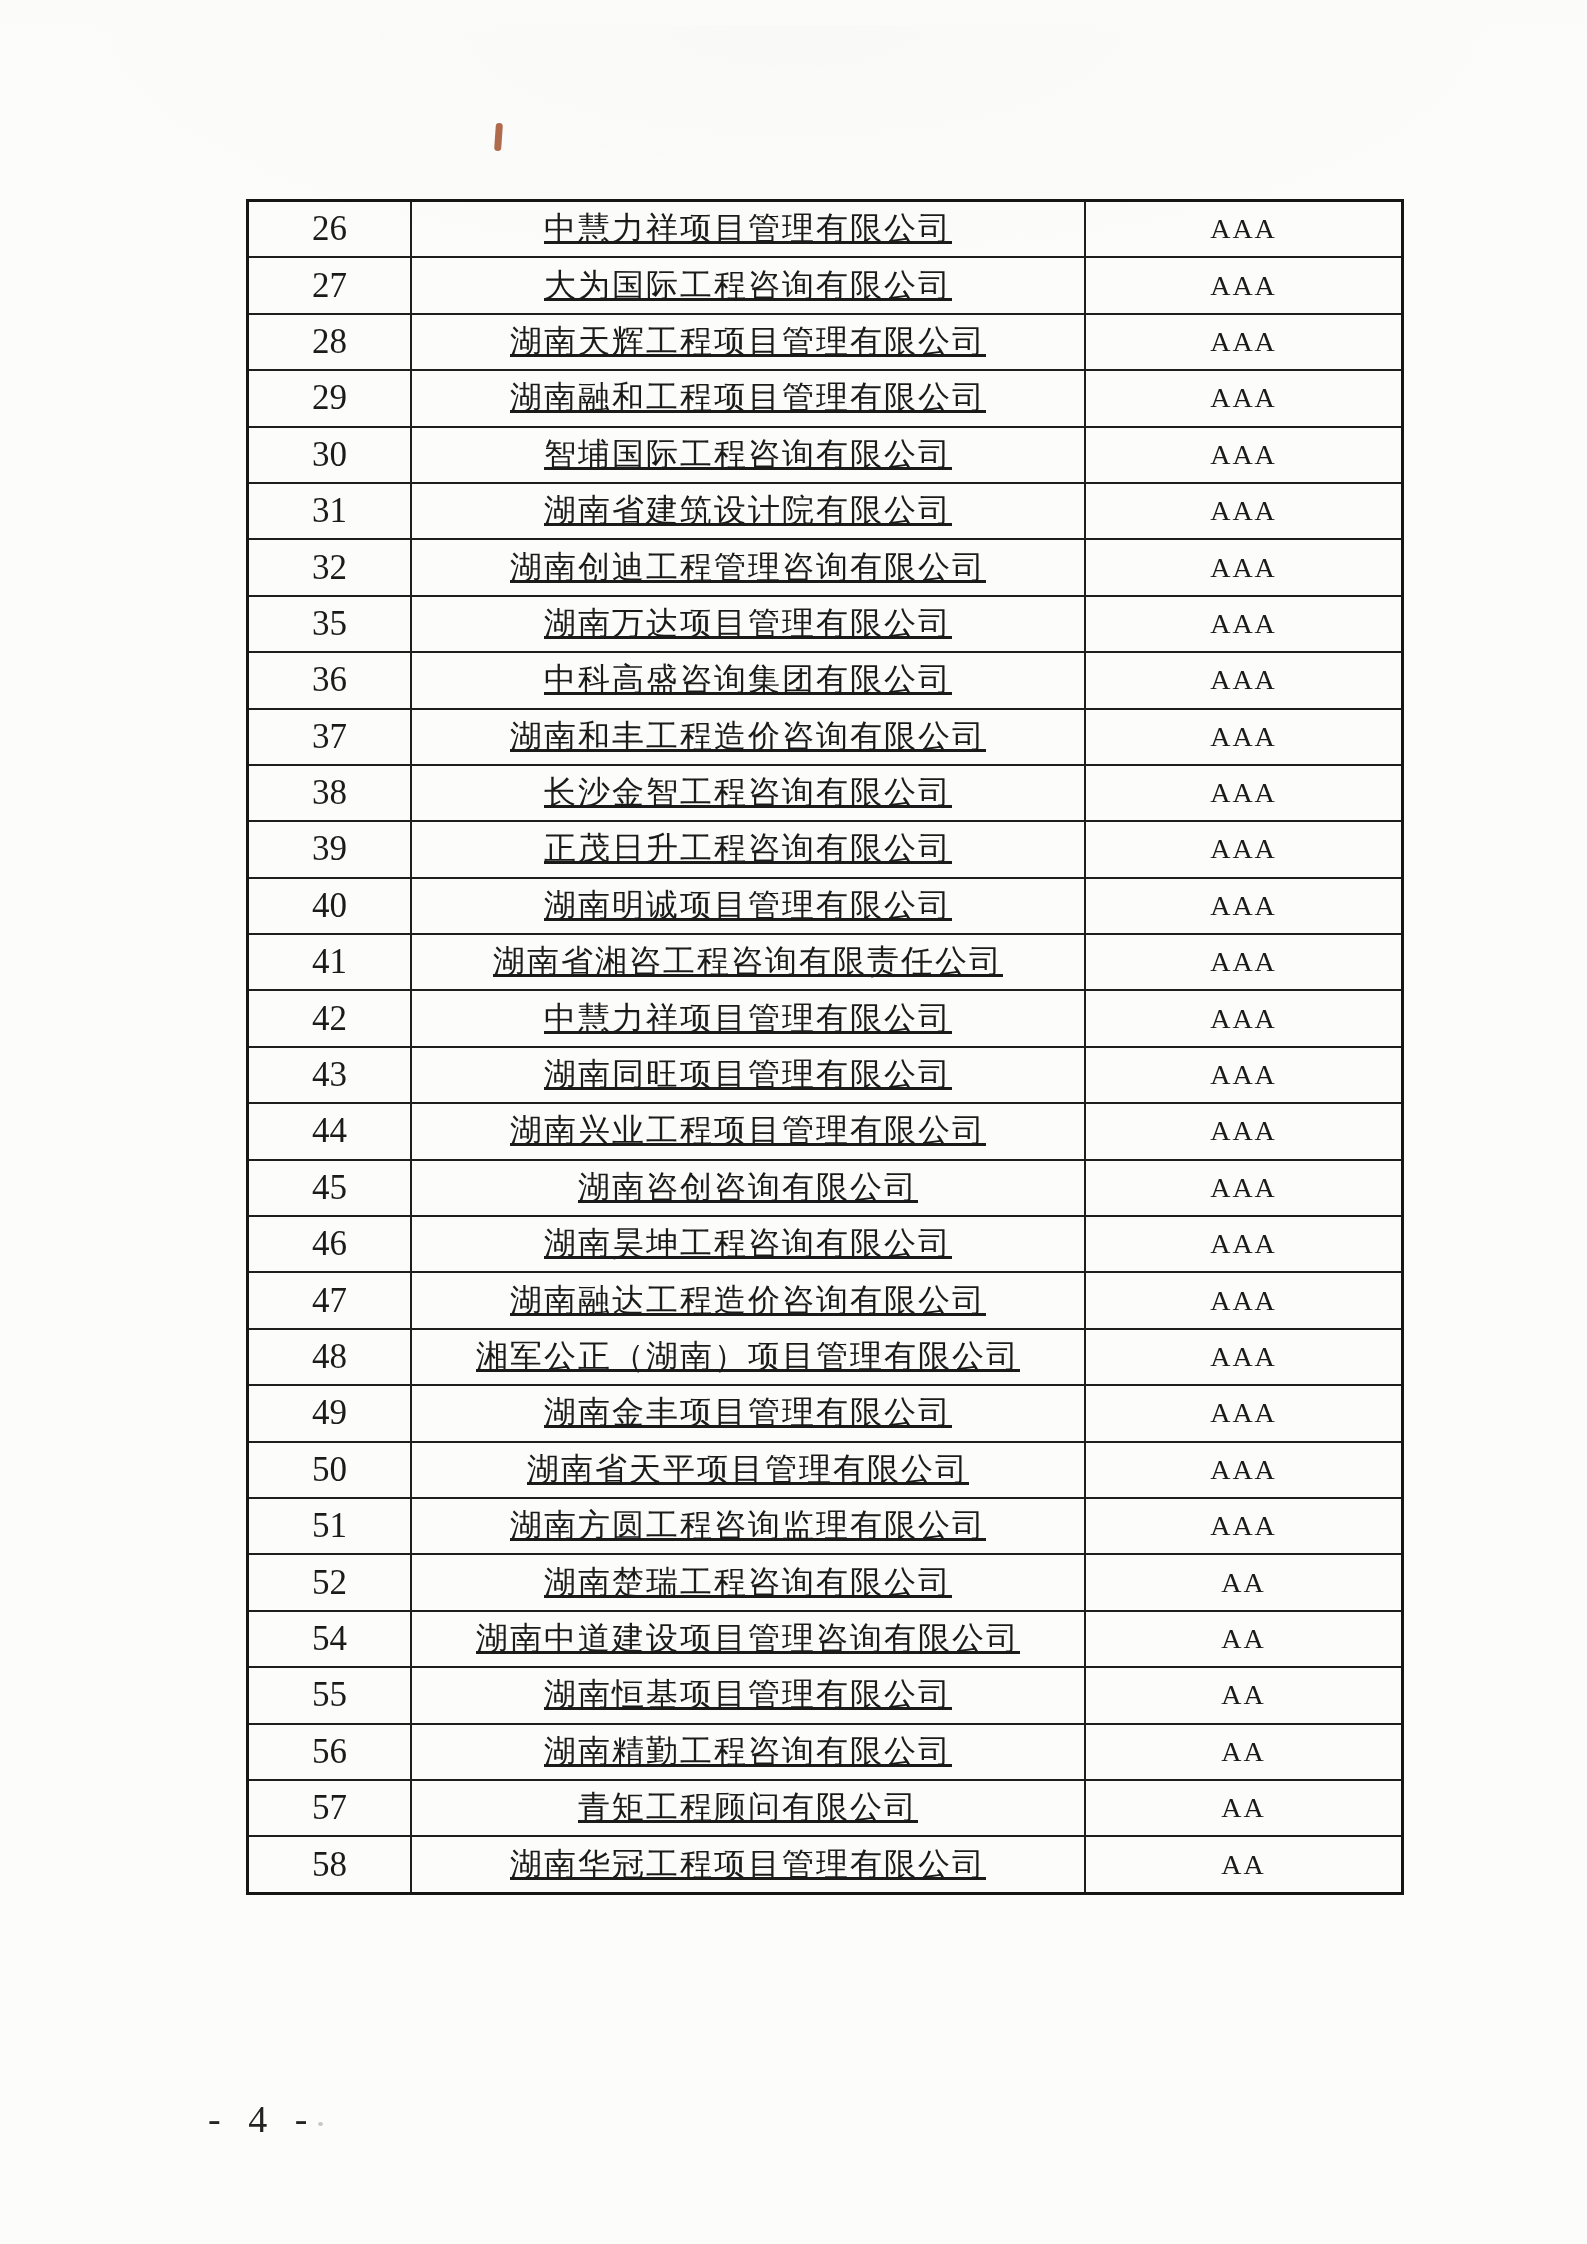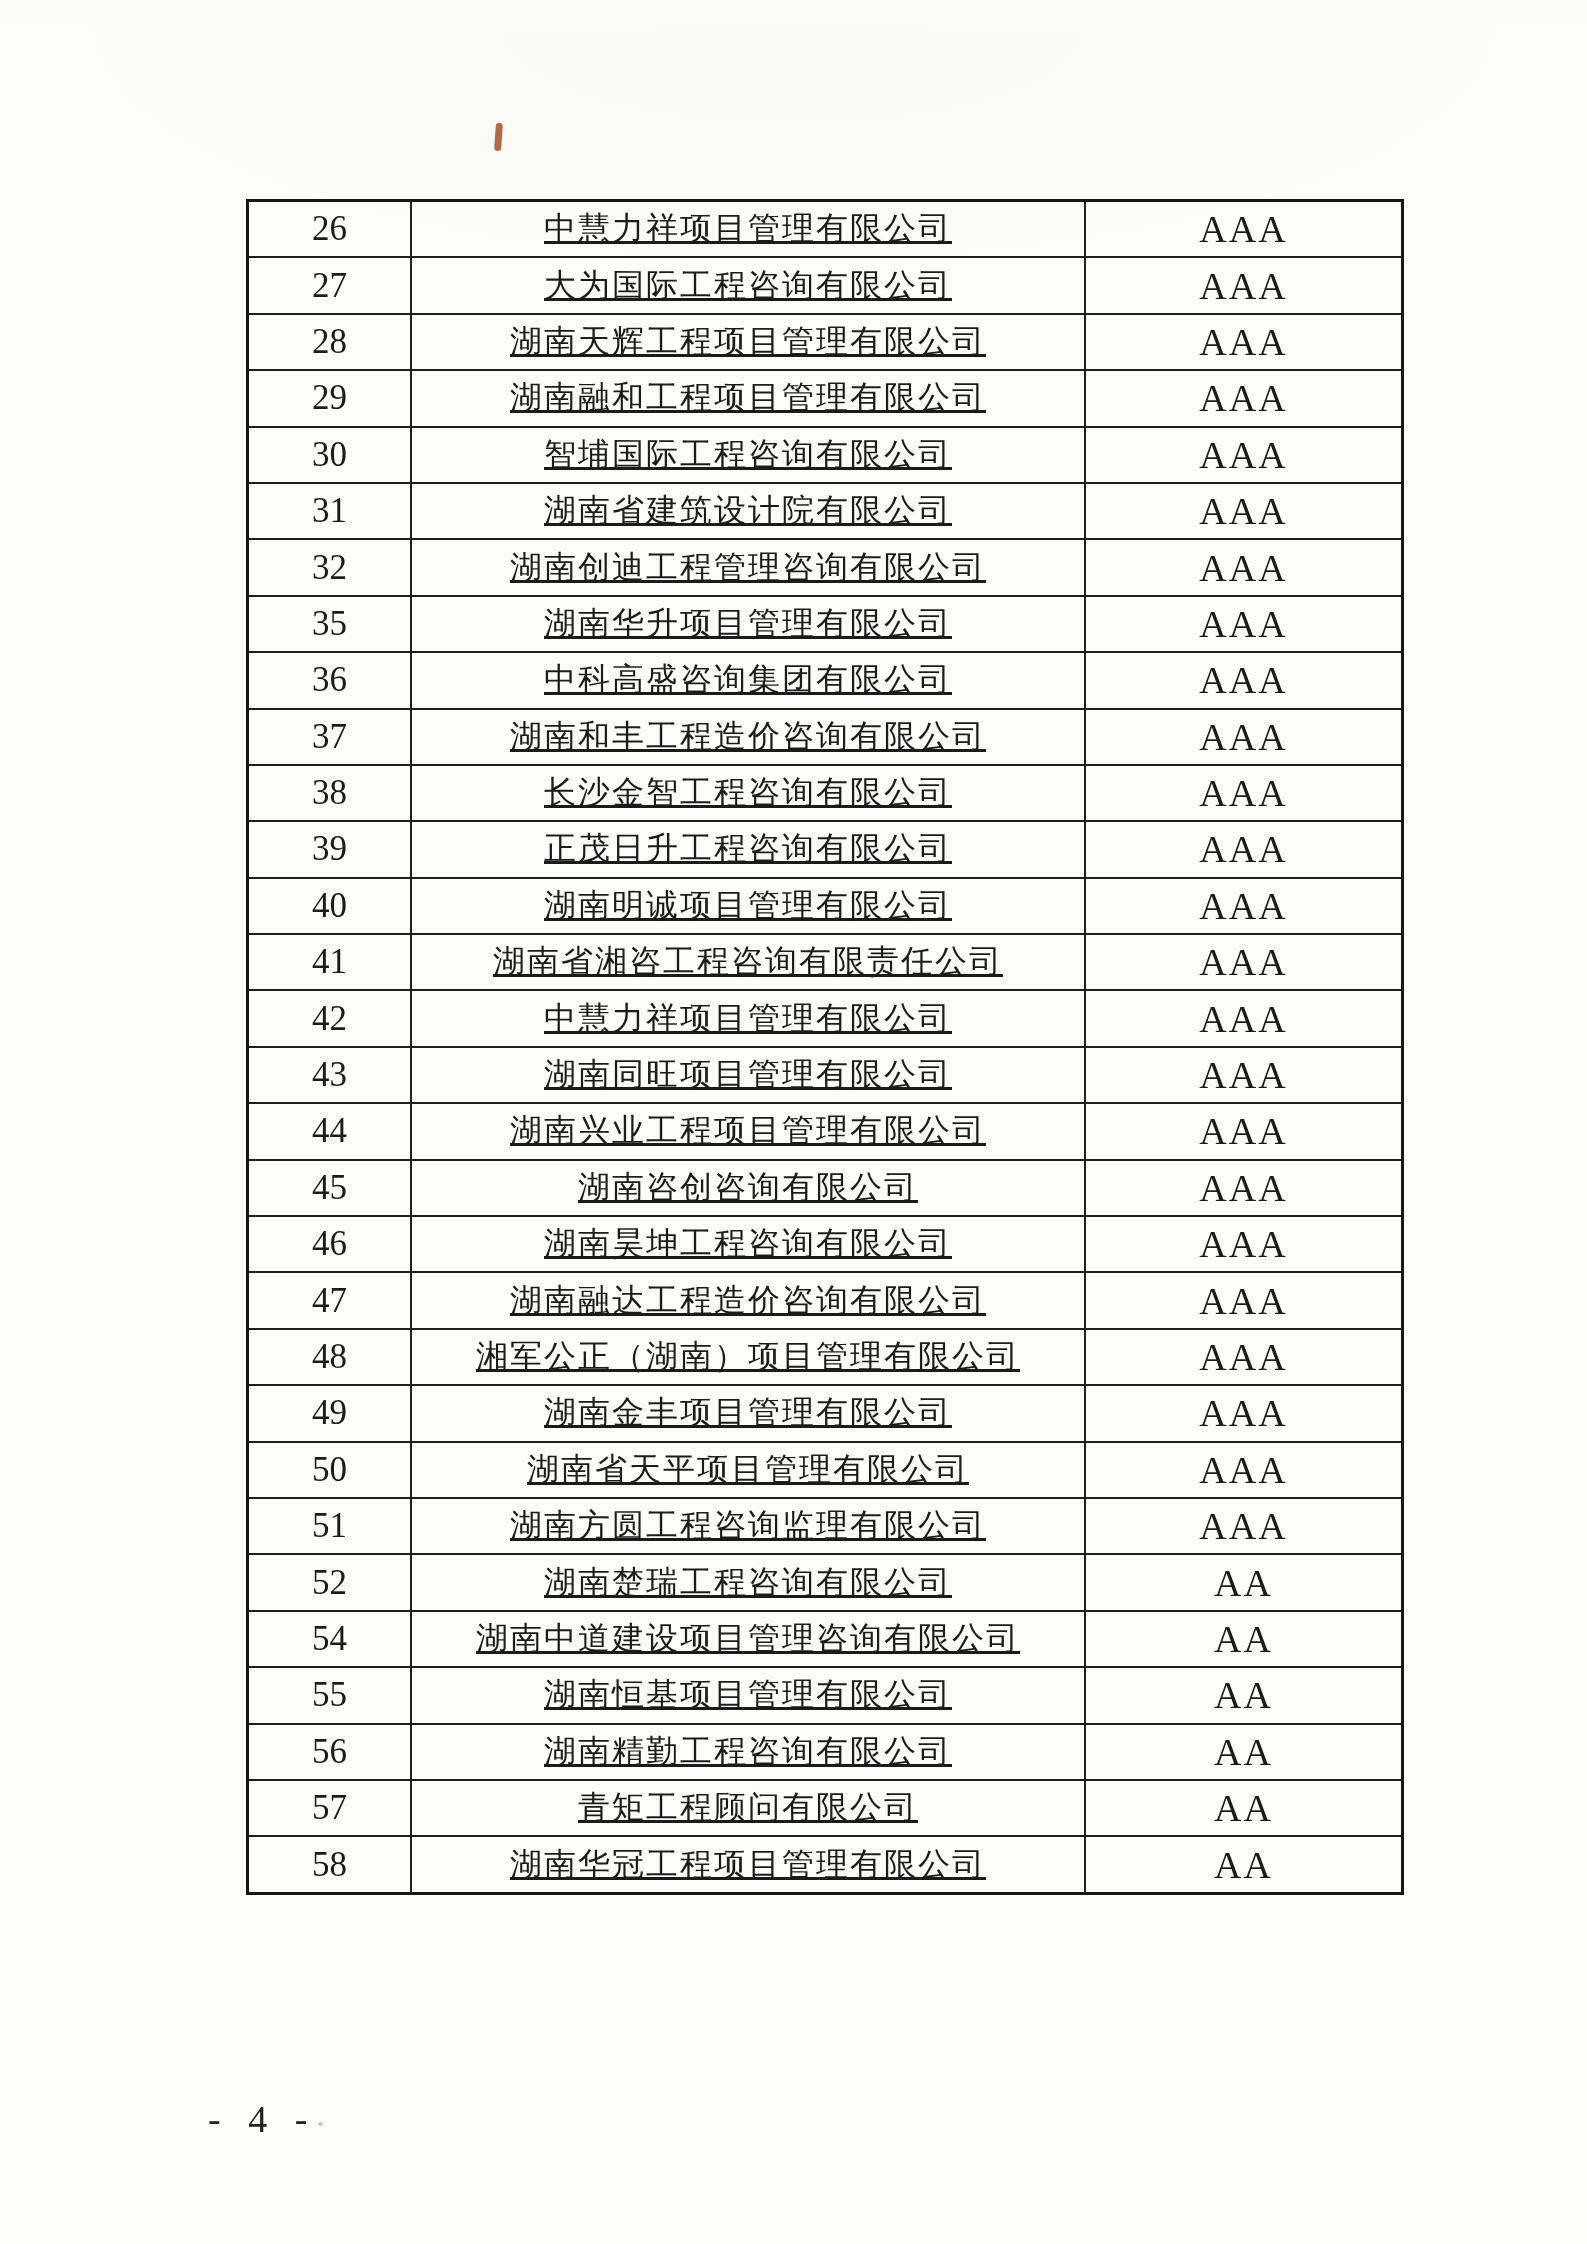--- a/index.html
+++ b/index.html
@@ -67,21 +67,21 @@
     font-size: 35px;
   }
   td.col-name {
     width: 672px;
     font-size: 32px;
     letter-spacing: 2px;
     text-decoration: underline;
   }
   td.col-rating {
     width: 315px;
-    font-size: 38px;
+    font-size: 28px;
     letter-spacing: 2px;
   }
   .footer {
     position: absolute;
     left: 208px;
     top: 2072px;
     font-size: 38px;
     color: #242424;
     letter-spacing: 9px;
     white-space: pre;
@@ -126,21 +126,21 @@
           <td class="col-name">湖南省建筑设计院有限公司</td>
           <td class="col-rating">AAA</td>
         </tr>
         <tr>
           <td class="col-no">32</td>
           <td class="col-name">湖南创迪工程管理咨询有限公司</td>
           <td class="col-rating">AAA</td>
         </tr>
         <tr>
           <td class="col-no">35</td>
-          <td class="col-name">湖南华升项目管理有限公司</td>
+          <td class="col-name">湖南万达项目管理有限公司</td>
           <td class="col-rating">AAA</td>
         </tr>
         <tr>
           <td class="col-no">36</td>
           <td class="col-name">中科高盛咨询集团有限公司</td>
           <td class="col-rating">AAA</td>
         </tr>
         <tr>
           <td class="col-no">37</td>
           <td class="col-name">湖南和丰工程造价咨询有限公司</td>

